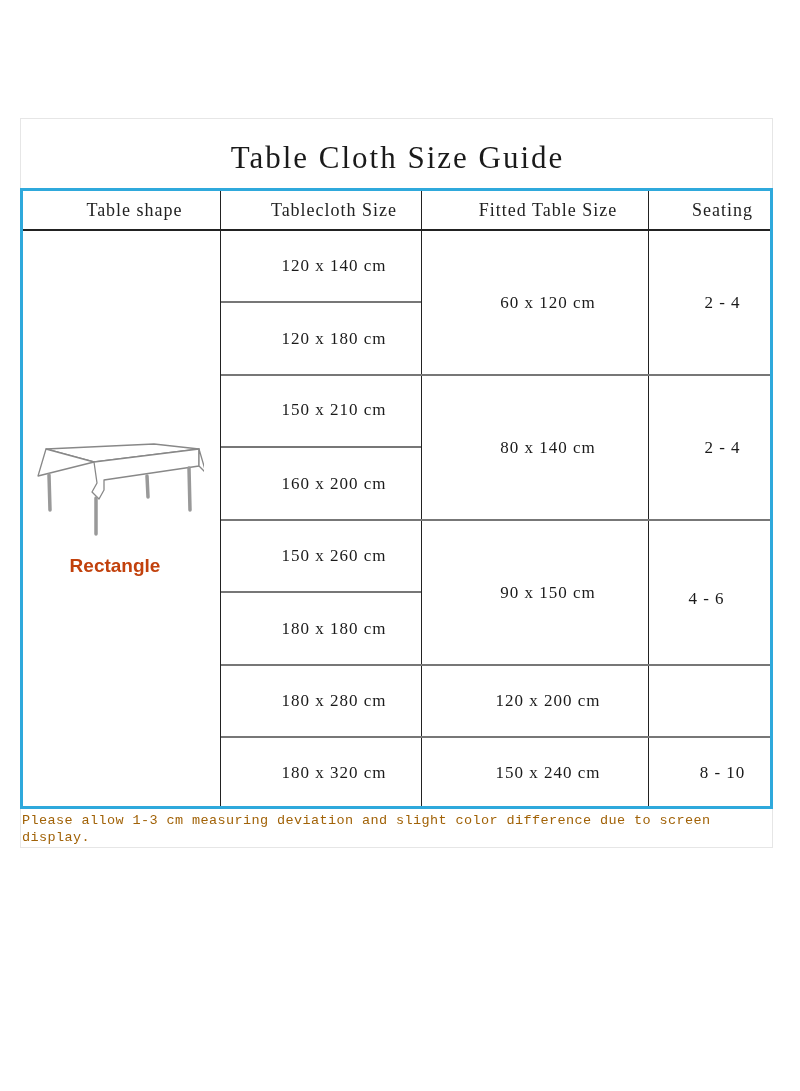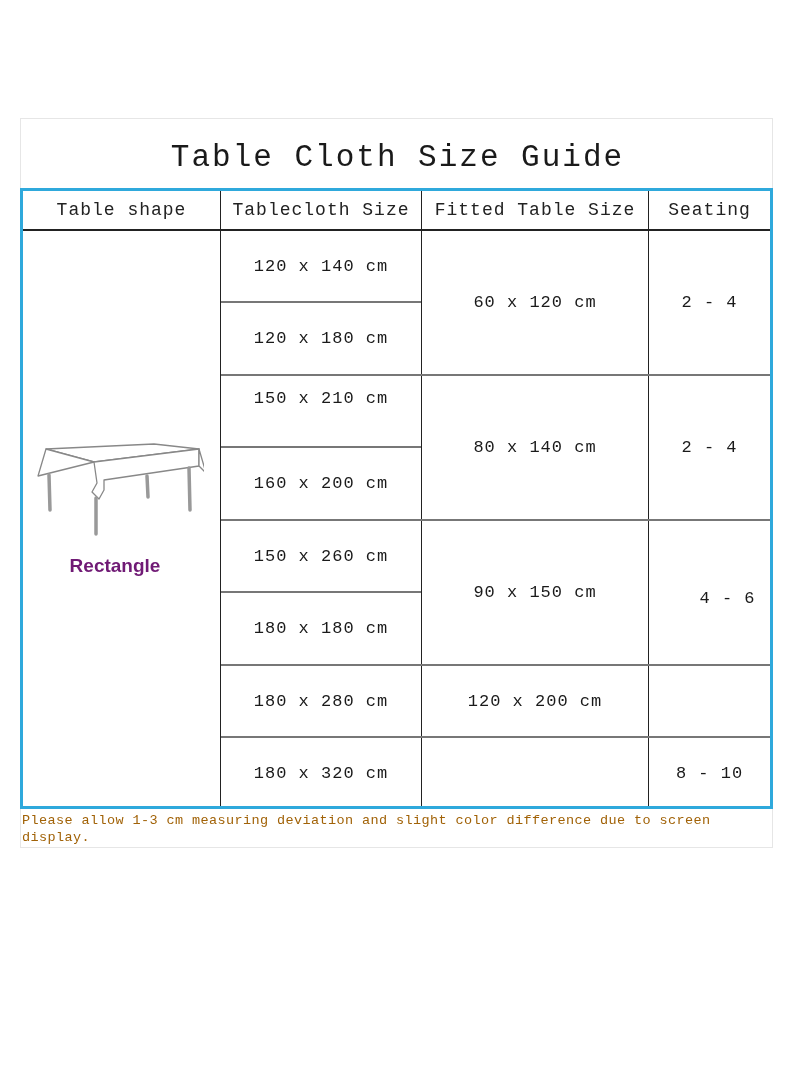--- a/index.html
+++ b/index.html
@@ -2,36 +2,36 @@
 <html><head>
 <meta charset="utf-8">
 <style>
   html, body { margin:0; padding:0; background:#ffffff; }
   body { width:800px; height:1091px; position:relative; overflow:hidden;
          font-family:"Liberation Serif","DejaVu Serif",serif; color:#1a1a1a; }
   .sheet { position:absolute; left:20px; top:118px; width:753px; height:730px;
            border:1px solid #e6e6e6; box-sizing:border-box; background:#fff; }
   .title { position:absolute; left:0; top:0; width:753px; height:72px;
            text-align:center; line-height:78px; font-size:31px; letter-spacing:2px;
-           font-family:Liberation Mono, monospace; }
+           font-family:Liberation Serif, serif; }
   .grid { position:absolute; left:20px; top:188px; width:753px; height:621px;
           border:3px solid #2fa9dc; box-sizing:border-box; }
   .col-line { position:absolute; top:0; bottom:0; width:1px; background:#222; }
   .hdr-line { position:absolute; left:0; right:0; height:2px; background:#222; top:38px; }
   .row-line { position:absolute; height:2px; background:#777; }
   .cell { position:absolute; display:flex; align-items:center; justify-content:center;
-          font-family:Liberation Mono, monospace; font-size:17px;
-          letter-spacing:1px; white-space:pre; }
+          font-family:Liberation Serif, serif; font-size:17px;
+          letter-spacing:1px; white-space:pre;padding-left:13px; }
   .hdr { font-size:18px; color:#222; }
   .note { position:absolute; left:22px; top:812px; width:740px; color:#a16207;
           font-family:"Liberation Mono","DejaVu Sans Mono",monospace; font-size:13.5px;
           line-height:17px; letter-spacing:0.4px; }
   .shape-label { position:absolute; left:40px; top:555px; width:150px; text-align:center;
                  font-family:"Liberation Sans","DejaVu Sans",sans-serif; font-weight:bold;
-                 font-size:19px; color:#701a75; }
+                 font-size:19px; color:#c2410c; }
   .table-icon { position:absolute; left:34px; top:440px; }
 </style>
 </head>
 <body>
 
 <div class="sheet">
   <div class="title">Table Cloth Size Guide</div>
 </div>
 
 <div class="grid">
@@ -49,35 +49,36 @@
   <div class="row-line" style="left:198px;width:200px;top:110px"></div>
   <div class="row-line" style="left:198px;width:549px;top:183px"></div>
   <div class="row-line" style="left:198px;width:200px;top:255px"></div>
   <div class="row-line" style="left:198px;width:549px;top:328px"></div>
   <div class="row-line" style="left:198px;width:200px;top:400px"></div>
   <div class="row-line" style="left:198px;width:549px;top:473px"></div>
   <div class="row-line" style="left:198px;width:549px;top:545px"></div>
 
   <div class="cell" style="left:198px;top:40px;width:200px;height:70px">120 x 140 cm</div>
   <div class="cell" style="left:198px;top:112px;width:200px;height:71px">120 x 180 cm</div>
-  <div class="cell" style="left:198px;top:172px;width:200px;height:70px">150 x 210 cm</div>
+  <div class="cell" style="left:198px;top:184px;width:200px;height:70px">150 x 210 cm</div>
   <div class="cell" style="left:198px;top:257px;width:200px;height:71px">160 x 200 cm</div>
   <div class="cell" style="left:198px;top:330px;width:200px;height:70px">150 x 260 cm</div>
   <div class="cell" style="left:198px;top:402px;width:200px;height:71px">180 x 180 cm</div>
   <div class="cell" style="left:198px;top:475px;width:200px;height:70px">180 x 280 cm</div>
   <div class="cell" style="left:198px;top:547px;width:200px;height:70px">180 x 320 cm</div>
 
   <div class="cell" style="left:399px;top:40px;width:226px;height:143px">60 x 120 cm</div>
   <div class="cell" style="left:399px;top:185px;width:226px;height:143px">80 x 140 cm</div>
   <div class="cell" style="left:399px;top:330px;width:226px;height:143px">90 x 150 cm</div>
   <div class="cell" style="left:399px;top:475px;width:226px;height:70px">120 x 200 cm</div>
+  <div class="cell" style="left:399px;top:547px;width:226px;height:70px">150 x 240 cm</div>
 
   <div class="cell" style="left:626px;top:40px;width:121px;height:143px">2 - 4</div>
   <div class="cell" style="left:626px;top:185px;width:121px;height:143px">2 - 4</div>
-  <div class="cell" style="left:644px;top:330px;width:121px;height:155px">4 - 6</div>
+  <div class="cell" style="left:610px;top:330px;width:121px;height:155px">4 - 6</div>
   <div class="cell" style="left:626px;top:547px;width:121px;height:70px">8 - 10</div>
 </div>
 
 <svg class="table-icon" width="170" height="100" viewBox="0 0 170 100">
   <g fill="#fff" stroke="#888" stroke-width="1.3" stroke-linejoin="round">
     <polygon points="12,9 120,4 165,9 60,22"></polygon>
     <path d="M12,9 L4,36 L12,34 L60,22 Z"></path>
     <path d="M60,22 L63,43 L58,52 L65,59 L70,50 L70,40 L165,26 L165,9 Z"></path>
     <path d="M165,9 L172,33 L165,26 Z"></path>
   </g>

